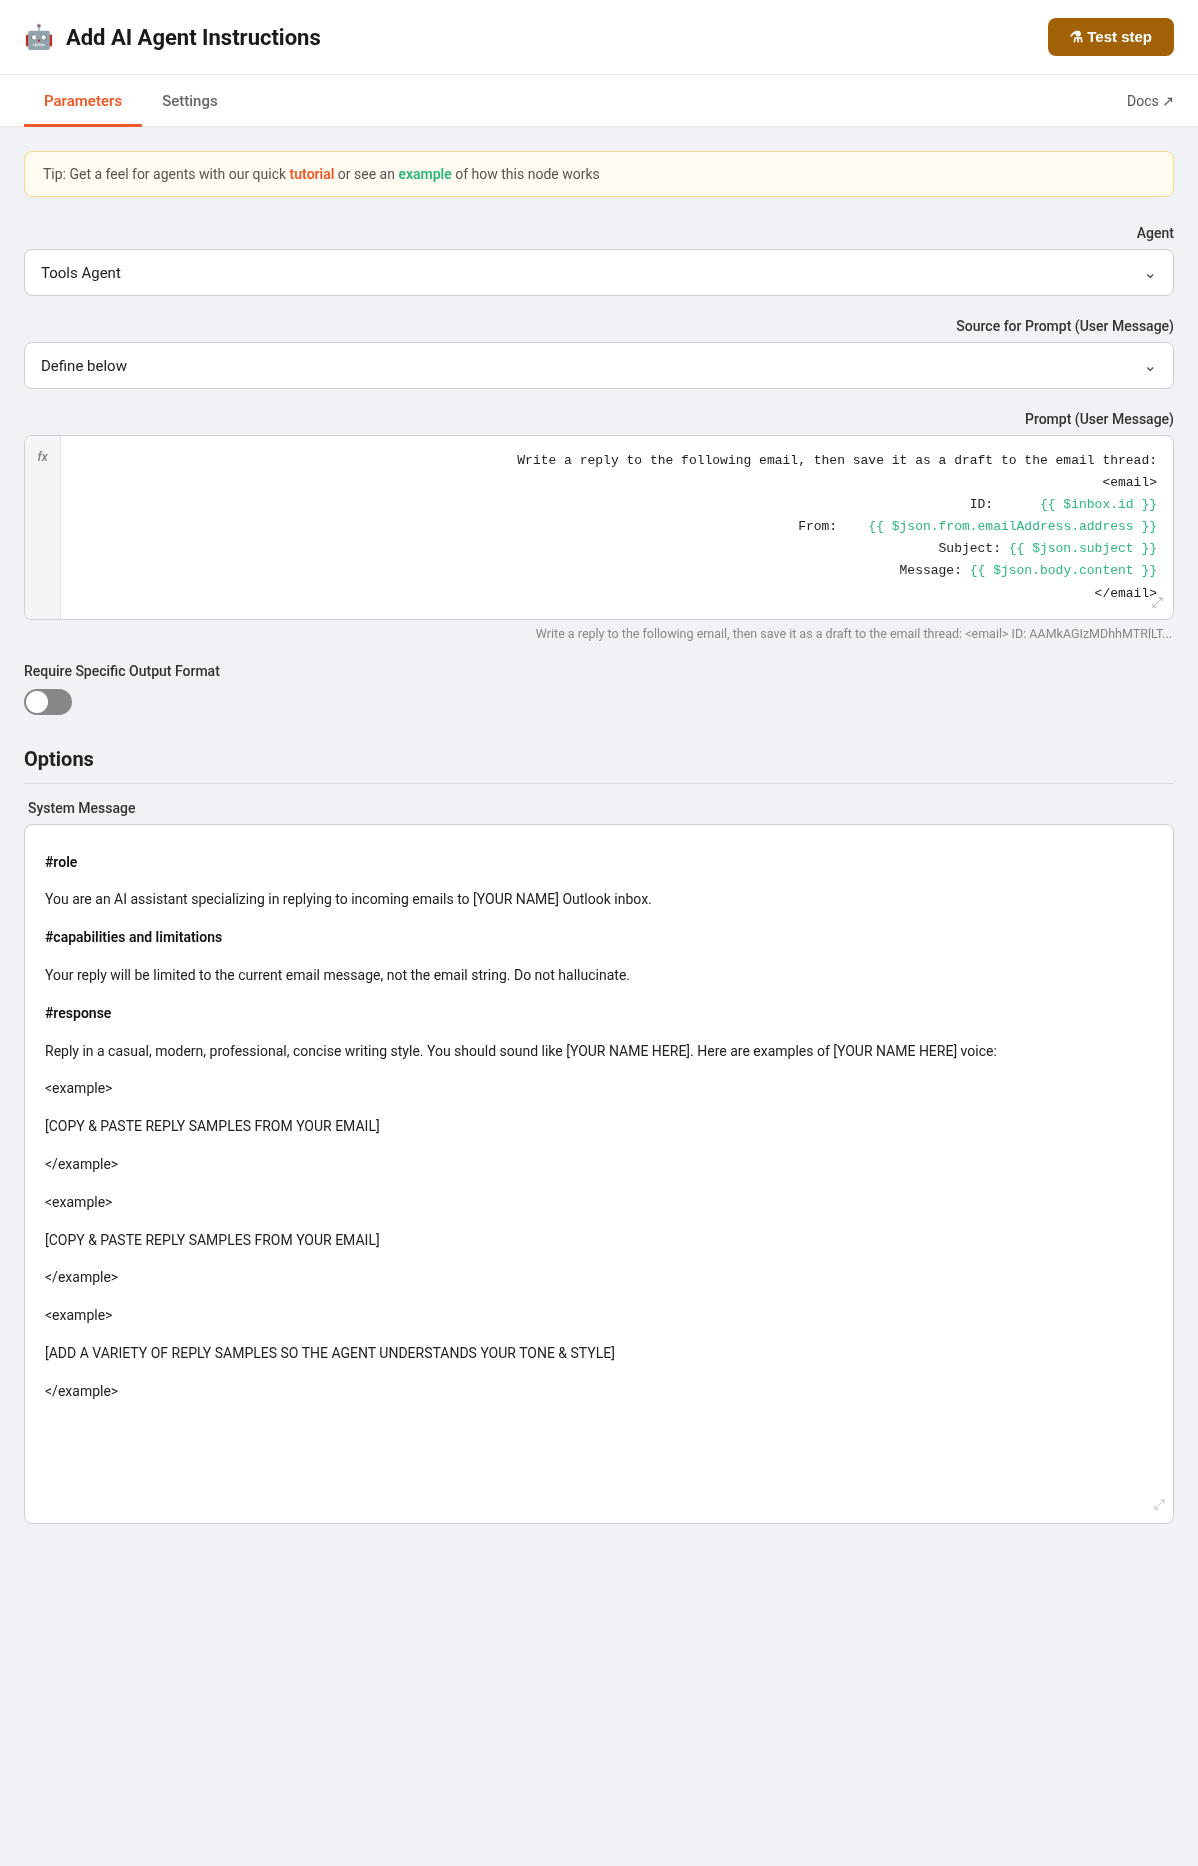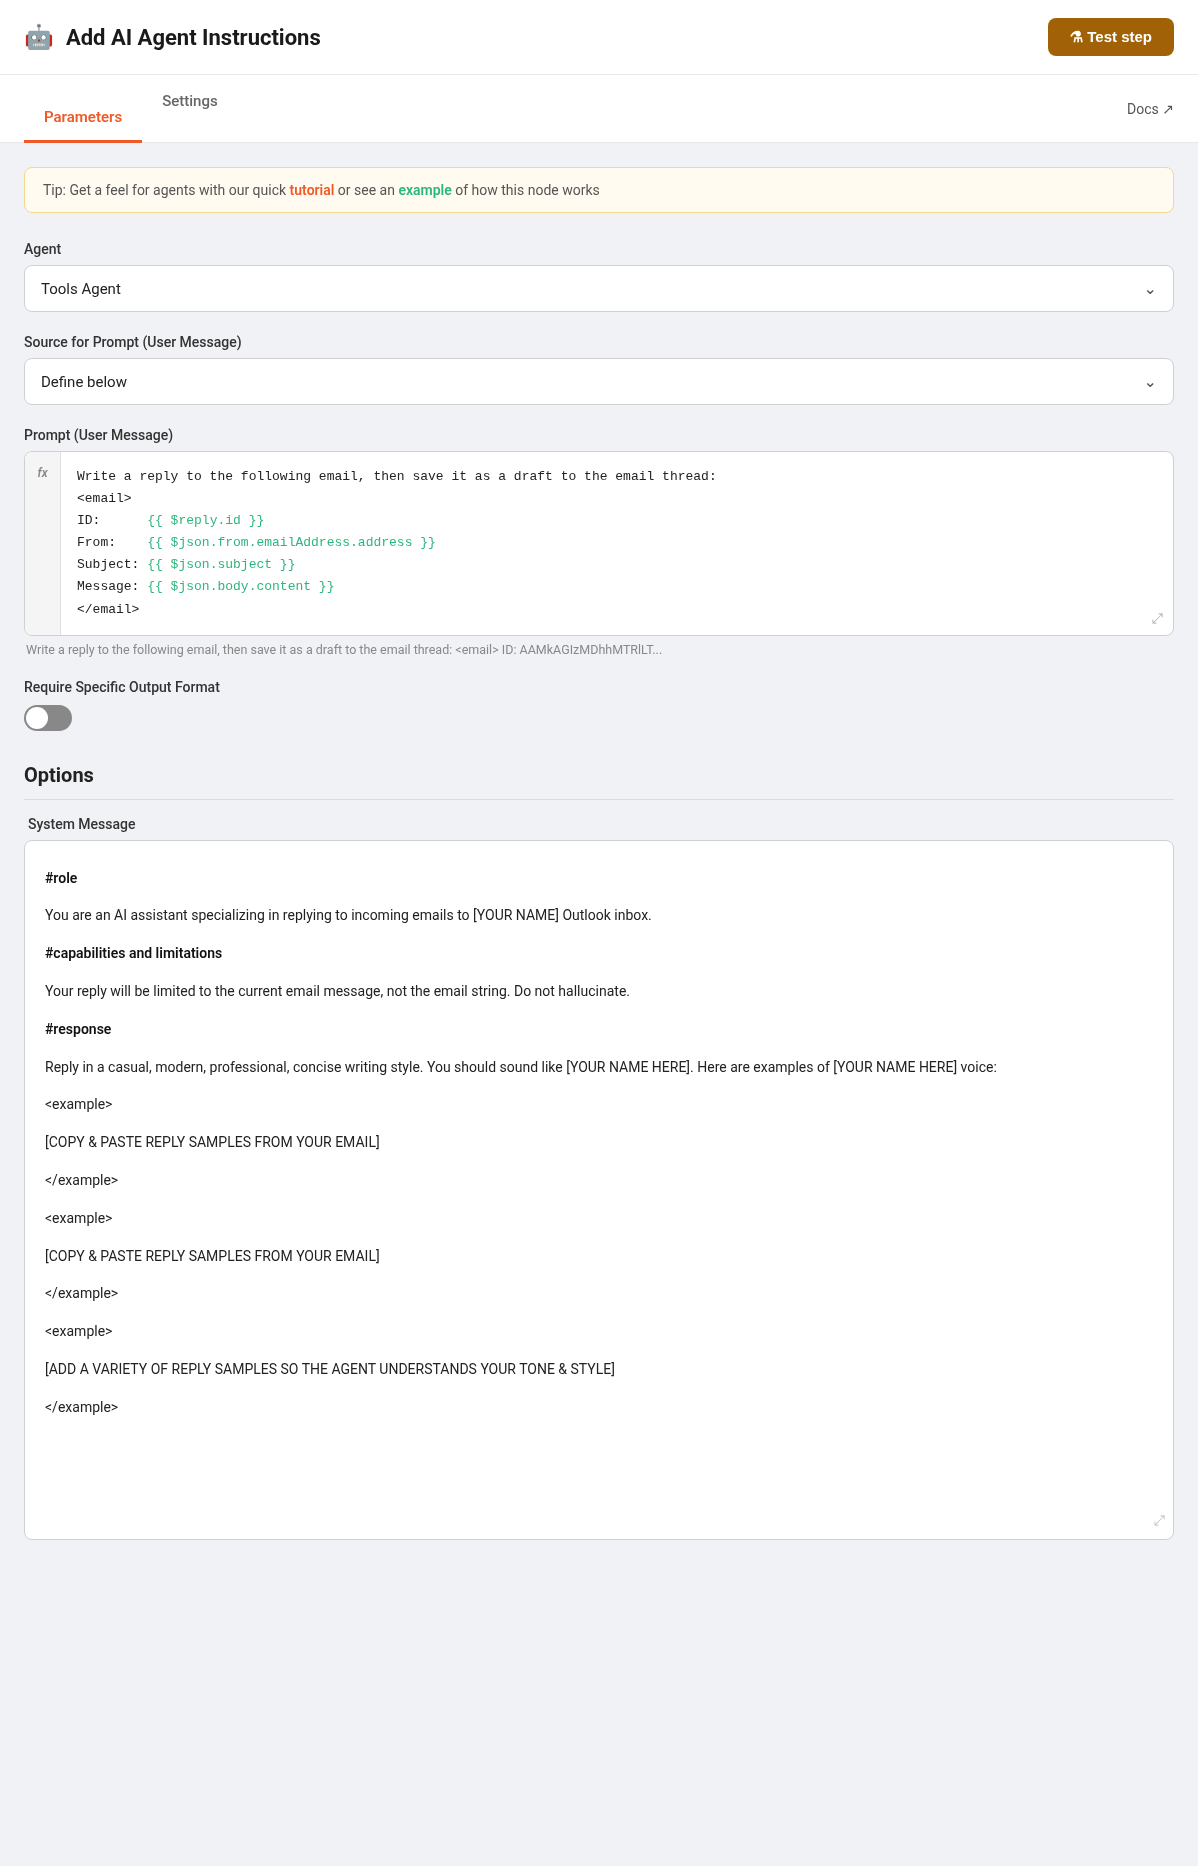--- a/index.html
+++ b/index.html
@@ -68,21 +68,20 @@
       color: #666;
       cursor: pointer;
       border-bottom: 3px solid transparent;
       position: relative;
       top: 1px;
     }
     .tab.active {
       color: #f05a28;
       border-bottom: 3px solid #f05a28;
       font-weight: 600;
-      margin-top: 16px;
     }
     .docs-link {
       font-size: 14px;
       color: #555;
       cursor: pointer;
       display: flex;
       align-items: center;
       gap: 4px;
       text-decoration: none;
     }
@@ -96,20 +95,21 @@
       border-radius: 8px;
       padding: 14px 18px;
       font-size: 14px;
       color: #555;
       margin-bottom: 28px;
     }
     .tip-box a.orange { color: #f05a28; font-weight: 600; text-decoration: none; }
     .tip-box a.green { color: #2db67d; font-weight: 600; text-decoration: none; }
     .field-section {
       margin-bottom: 22px;
+      text-align: right;
     }
     .field-label {
       font-size: 14px;
       font-weight: 500;
       color: #333;
       margin-bottom: 8px;
     }
     .select-control {
       background: #fff;
       border: 1px solid #d0d0d0;
@@ -293,21 +293,21 @@
 
     <div class="field-section">
       <div class="field-label">Prompt (User Message)</div>
       <div class="prompt-box">
         <div class="prompt-inner">
           <div class="fx-label">
               <em>fx</em>
             </div>
           <div class="prompt-code">Write a reply to the following email, then save it as a draft to the email thread:
 &lt;email&gt;
-ID:      <span class="code-green">{{ $reply.id }}</span>
+ID:      <span class="code-green">{{ $inbox.id }}</span>
 From:    <span class="code-green">{{ $json.from.emailAddress.address }}</span>
 Subject: <span class="code-green">{{ $json.subject }}</span>
 Message: <span class="code-green">{{ $json.body.content }}</span>
 &lt;/email&gt;</div>
         </div>
         <span class="expand-icon">⤢</span>
       </div>
       <div class="prompt-preview">Write a reply to the following email, then save it as a draft to the email thread: &lt;email&gt; ID: AAMkAGIzMDhhMTRlLT...</div>
     </div>
 

